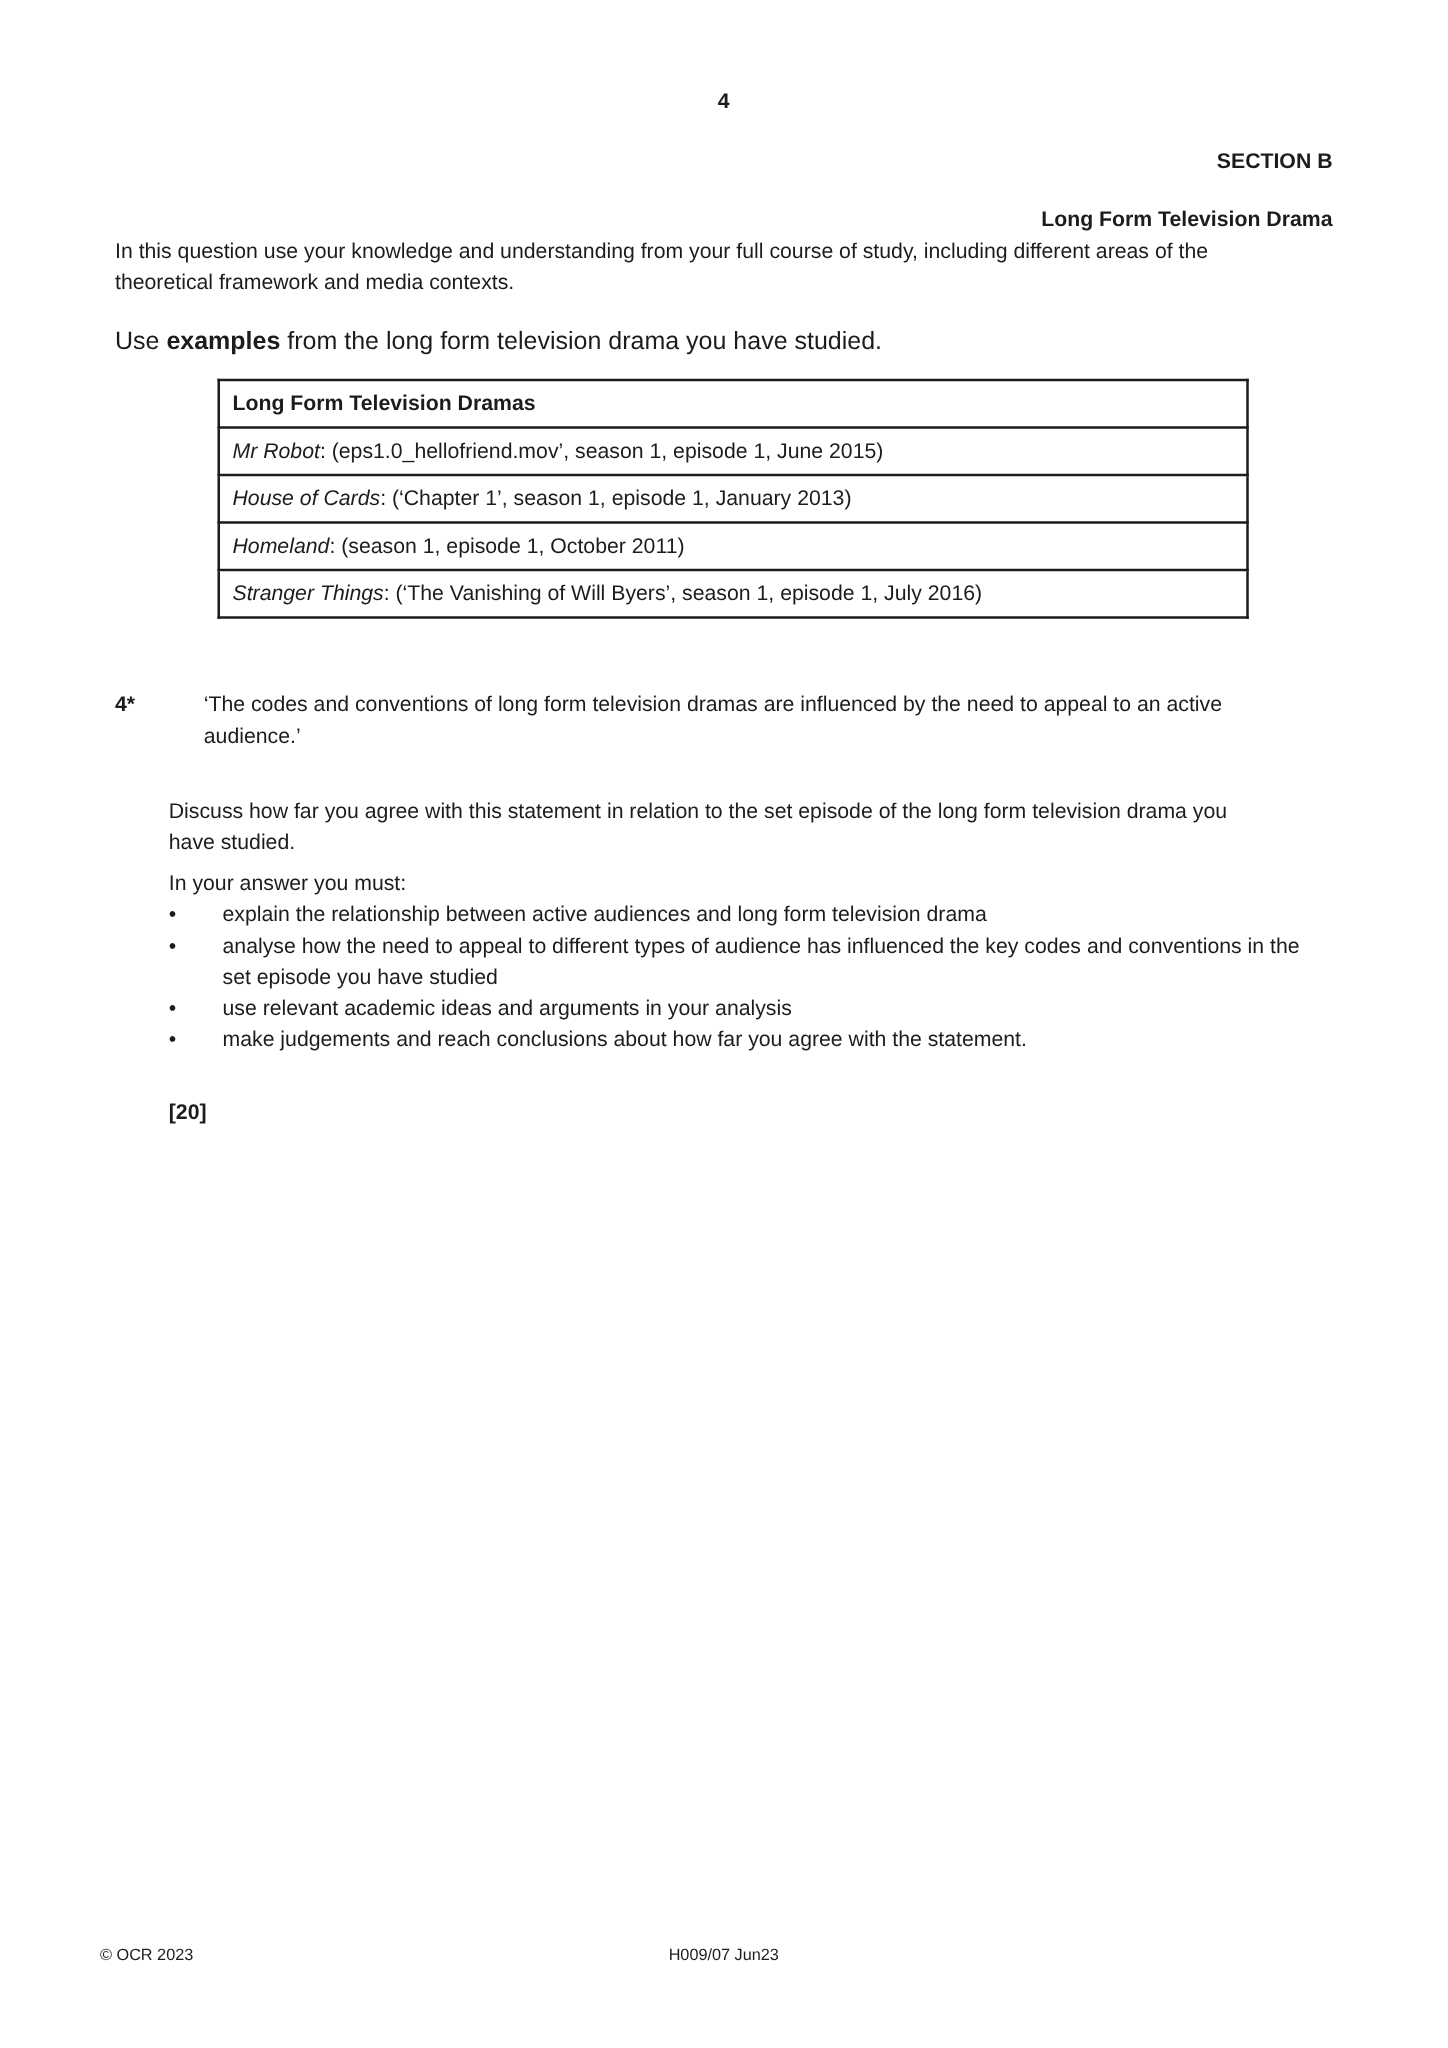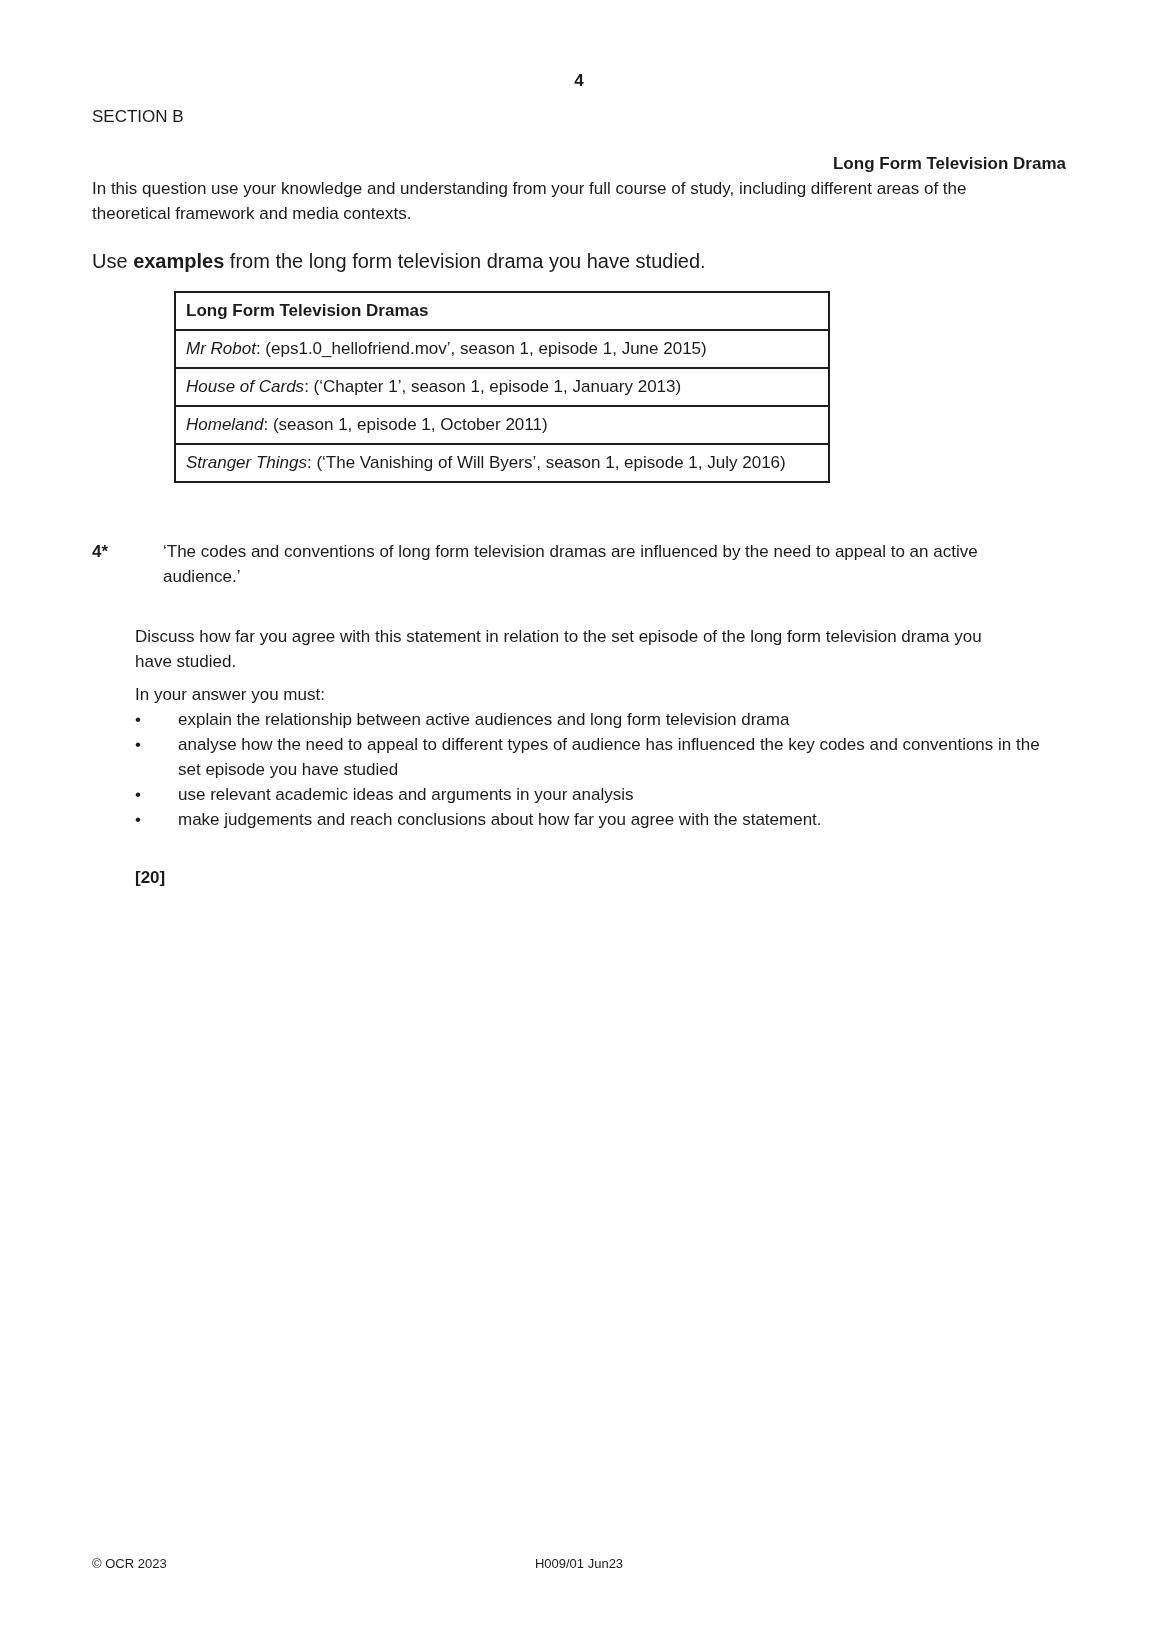--- a/index.html
+++ b/index.html
@@ -19,23 +19,23 @@
     position: relative;
     background: #ffffff;
   }
   .page-number {
     text-align: center;
     font-weight: bold;
     font-size: 17px;
     line-height: 25px;
   }
   .section-title {
-    margin-top: 11px;
-    text-align: left;
-    font-weight: normal;
+    margin-top: 23px;
+    text-align: right;
+    font-weight: bold;
     font-size: 17px;
     line-height: 25px;
   }
   .section-subtitle {
     margin-top: 22px;
     text-align: right;
     font-weight: bold;
     font-size: 17px;
     line-height: 25px;
   }
@@ -45,21 +45,21 @@
     max-width: 900px;
   }
   .use-line {
     margin-top: 23px;
     font-size: 20px;
     line-height: 25px;
   }
   table.drama-table {
     margin-top: 17px;
     margin-left: 82px;
-    width: 656px;
+    width: 825px;
     border-collapse: collapse;
   }
   table.drama-table td {
     border: 2px solid #1c1c1c;
     height: 38px;
     padding: 0 10px;
     font-size: 17px;
     line-height: 22px;
     vertical-align: middle;
     background: #ffffff;
@@ -97,21 +97,21 @@
     padding-right: 6px;
   }
   .footer {
     position: absolute;
     top: 1556px;
     left: 0;
     width: 1158px;
     font-size: 13px;
     line-height: 16px;
   }
-  .footer .copyright { position: absolute; left: 92px; top: 0; }
+  .footer .copyright { position: absolute; left: 80px; top: 0; }
   .footer .doc-code { display: block; text-align: center; }
 </style>
 </head>
 <body>
 
 <div class="page">
 
   <div class="page-number">4</div>
 
   <div class="section-title">SECTION B</div>
@@ -165,16 +165,16 @@
         <span class="bullet-marker">•</span>
         <span class="bullet-text">make judgements and reach conclusions about how far you agree with the statement.</span>
       </div>
 
       <div class="marks">[20]</div>
     </div>
   </div>
 
   <div class="footer">
     <span class="copyright">© OCR 2023</span>
-    <span class="doc-code">H009/01 Jun23</span>
+    <span class="doc-code">H009/07 Jun23</span>
   </div>
 
 </div>
 
 </body></html>

